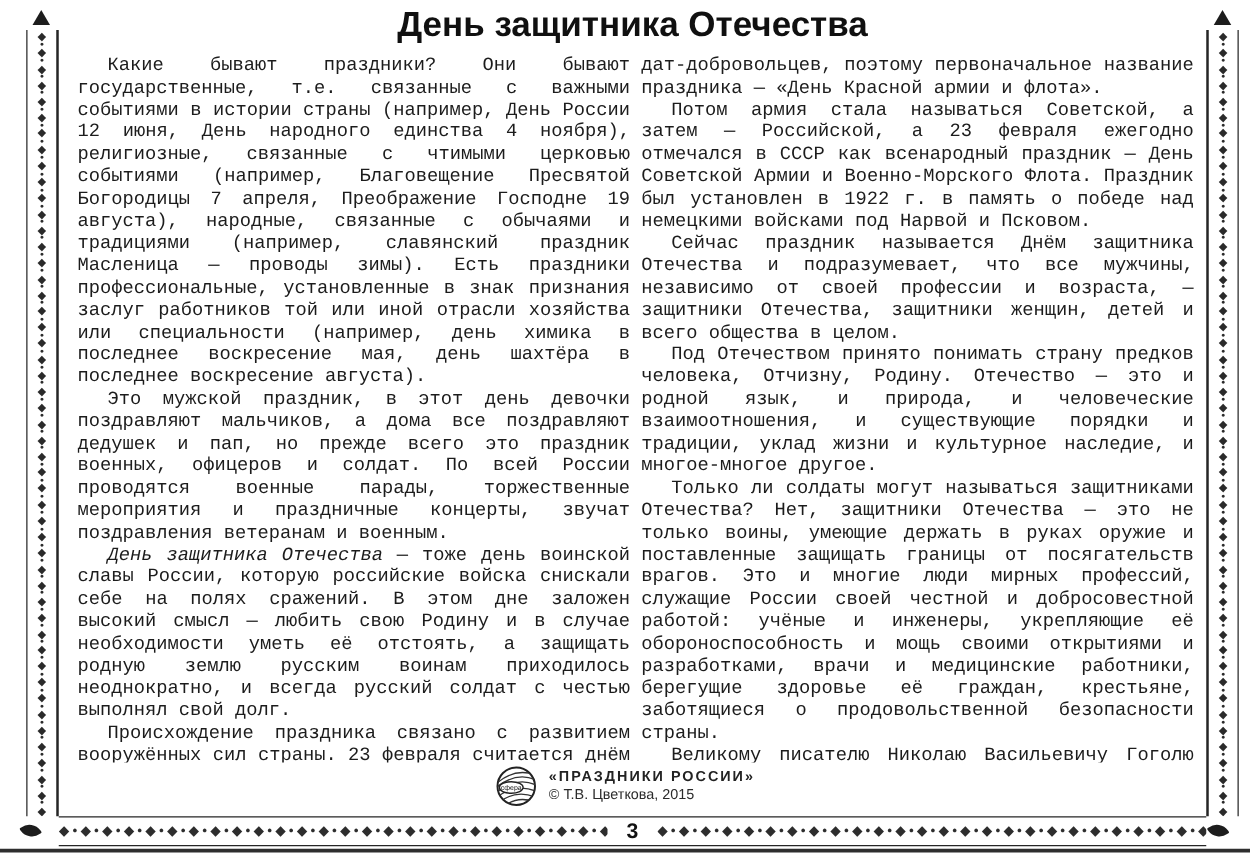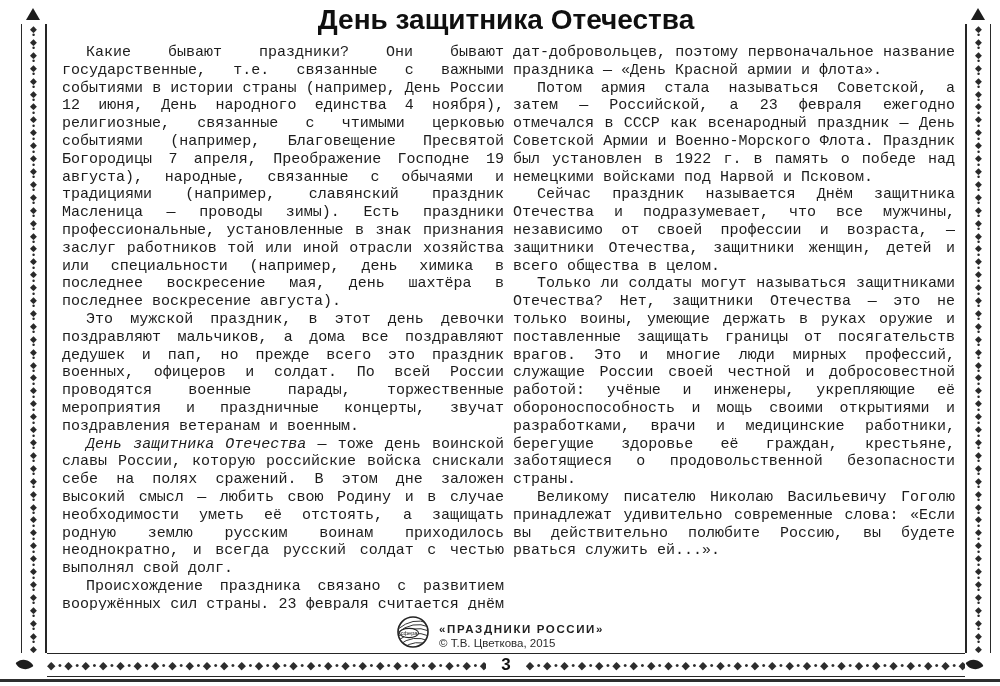--- a/index.html
+++ b/index.html
@@ -47,21 +47,21 @@
   .body-par{
     margin:0;text-align:justify;text-indent:24px;
     font-size:15px;line-height:17.8px;color:#1c1c1c;font-family:Liberation Mono, monospace;
   }
   .body-par.no-indent{text-indent:0;}
   .body-par i{font-style:italic;}
 
   
   .credit{
     position:absolute;top:609px;left:0;width:1000px;height:40px;
-    display:flex;justify-content:center;align-items:flex-end;gap:9px;
+    display:flex;justify-content:center;align-items:center;gap:9px;
   }
   .credit-texts{display:flex;flex-direction:column;justify-content:center;gap:2px;}
   .credit-series{font-size:11.5px;font-weight:bold;letter-spacing:1.6px;color:#222;}
   .credit-copy{font-size:11.5px;color:#2b2b2b;}
 
   
   .band{
     position:absolute;top:653px;left:47px;width:918px;height:24px;
     border-top:1.6px solid #262626;border-bottom:1.6px solid #262626;
     box-sizing:border-box;
@@ -389,20 +389,21 @@
     <div class="col">
         <p class="body-par">Какие бывают праздники? Они бывают государственные, т.е. связанные с важными событиями в истории страны (например, День России 12 июня, День народного единства 4 ноября), религиозные, связанные с чтимыми церковью событиями (например, Благовещение Пресвятой Богородицы 7 апреля, Преображение Господне 19 августа), народные, связанные с обычаями и традициями (например, славянский праздник Масленица — проводы зимы). Есть праздники профессиональные, установленные в знак признания заслуг работников той или иной отрасли хозяйства или специальности (например, день химика в последнее воскресение мая, день шахтёра в последнее воскресение августа).</p>
         <p class="body-par">Это мужской праздник, в этот день девочки поздравляют мальчиков, а дома все поздравляют дедушек и пап, но прежде всего это праздник военных, офицеров и солдат. По всей России проводятся военные парады, торжественные мероприятия и праздничные концерты, звучат поздравления ветеранам и военным.</p>
         <p class="body-par"><i>День защитника Отечества</i> — тоже день воинской славы России, которую российские войска снискали себе на полях сражений. В этом дне заложен высокий смысл — любить свою Родину и в случае необходимости уметь её отстоять, а защищать родную землю русским воинам приходилось неоднократно, и всегда русский солдат с честью выполнял свой долг.</p>
         <p class="body-par">Происхождение праздника связано с развитием вооружённых сил страны. 23 февраля считается днём рождения современных армии и флота. В этот день в 1918 г. Совет народных комиссаров Советской России издал Декрет о создании Рабоче-крестьянской Красной армии, на фронте началась запись в новую армию сол-</p>
       </div>
     <div class="col">
         <p class="body-par no-indent">дат-добровольцев, поэтому первоначальное название праздника — «День Красной армии и флота».</p>
         <p class="body-par">Потом армия стала называться Советской, а затем — Российской, а 23 февраля ежегодно отмечался в СССР как всенародный праздник — День Советской Армии и Военно-Морского Флота. Праздник был установлен в 1922 г. в память о победе над немецкими войсками под Нарвой и Псковом.</p>
         <p class="body-par">Сейчас праздник называется Днём защитника Отечества и подразумевает, что все мужчины, независимо от своей профессии и возраста, — защитники Отечества, защитники женщин, детей и всего общества в целом.</p>
+        <p class="body-par">Под Отечеством принято понимать страну предков человека, Отчизну, Родину. Отечество — это и родной язык, и природа, и человеческие взаимоотношения, и существующие порядки и традиции, уклад жизни и культурное наследие, и многое-многое другое.</p>
         <p class="body-par">Только ли солдаты могут называться защитниками Отечества? Нет, защитники Отечества — это не только воины, умеющие держать в руках оружие и поставленные защищать границы от посягательств врагов. Это и многие люди мирных профессий, служащие России своей честной и добросовестной работой: учёные и инженеры, укрепляющие её обороноспособность и мощь своими открытиями и разработками, врачи и медицинские работники, берегущие здоровье её граждан, крестьяне, заботящиеся о продовольственной безопасности страны.</p>
         <p class="body-par">Великому писателю Николаю Васильевичу Гоголю принадлежат удивительно современные слова: «Если вы действительно полюбите Россию, вы будете рваться служить ей...».</p>
       </div>
   </div>
 
   <div class="credit">
     <svg width="34" height="34" viewBox="0 0 34 34">
       <defs>
         <clipPath id="logoclip">
             <circle cx="17" cy="17" r="15"></circle>

